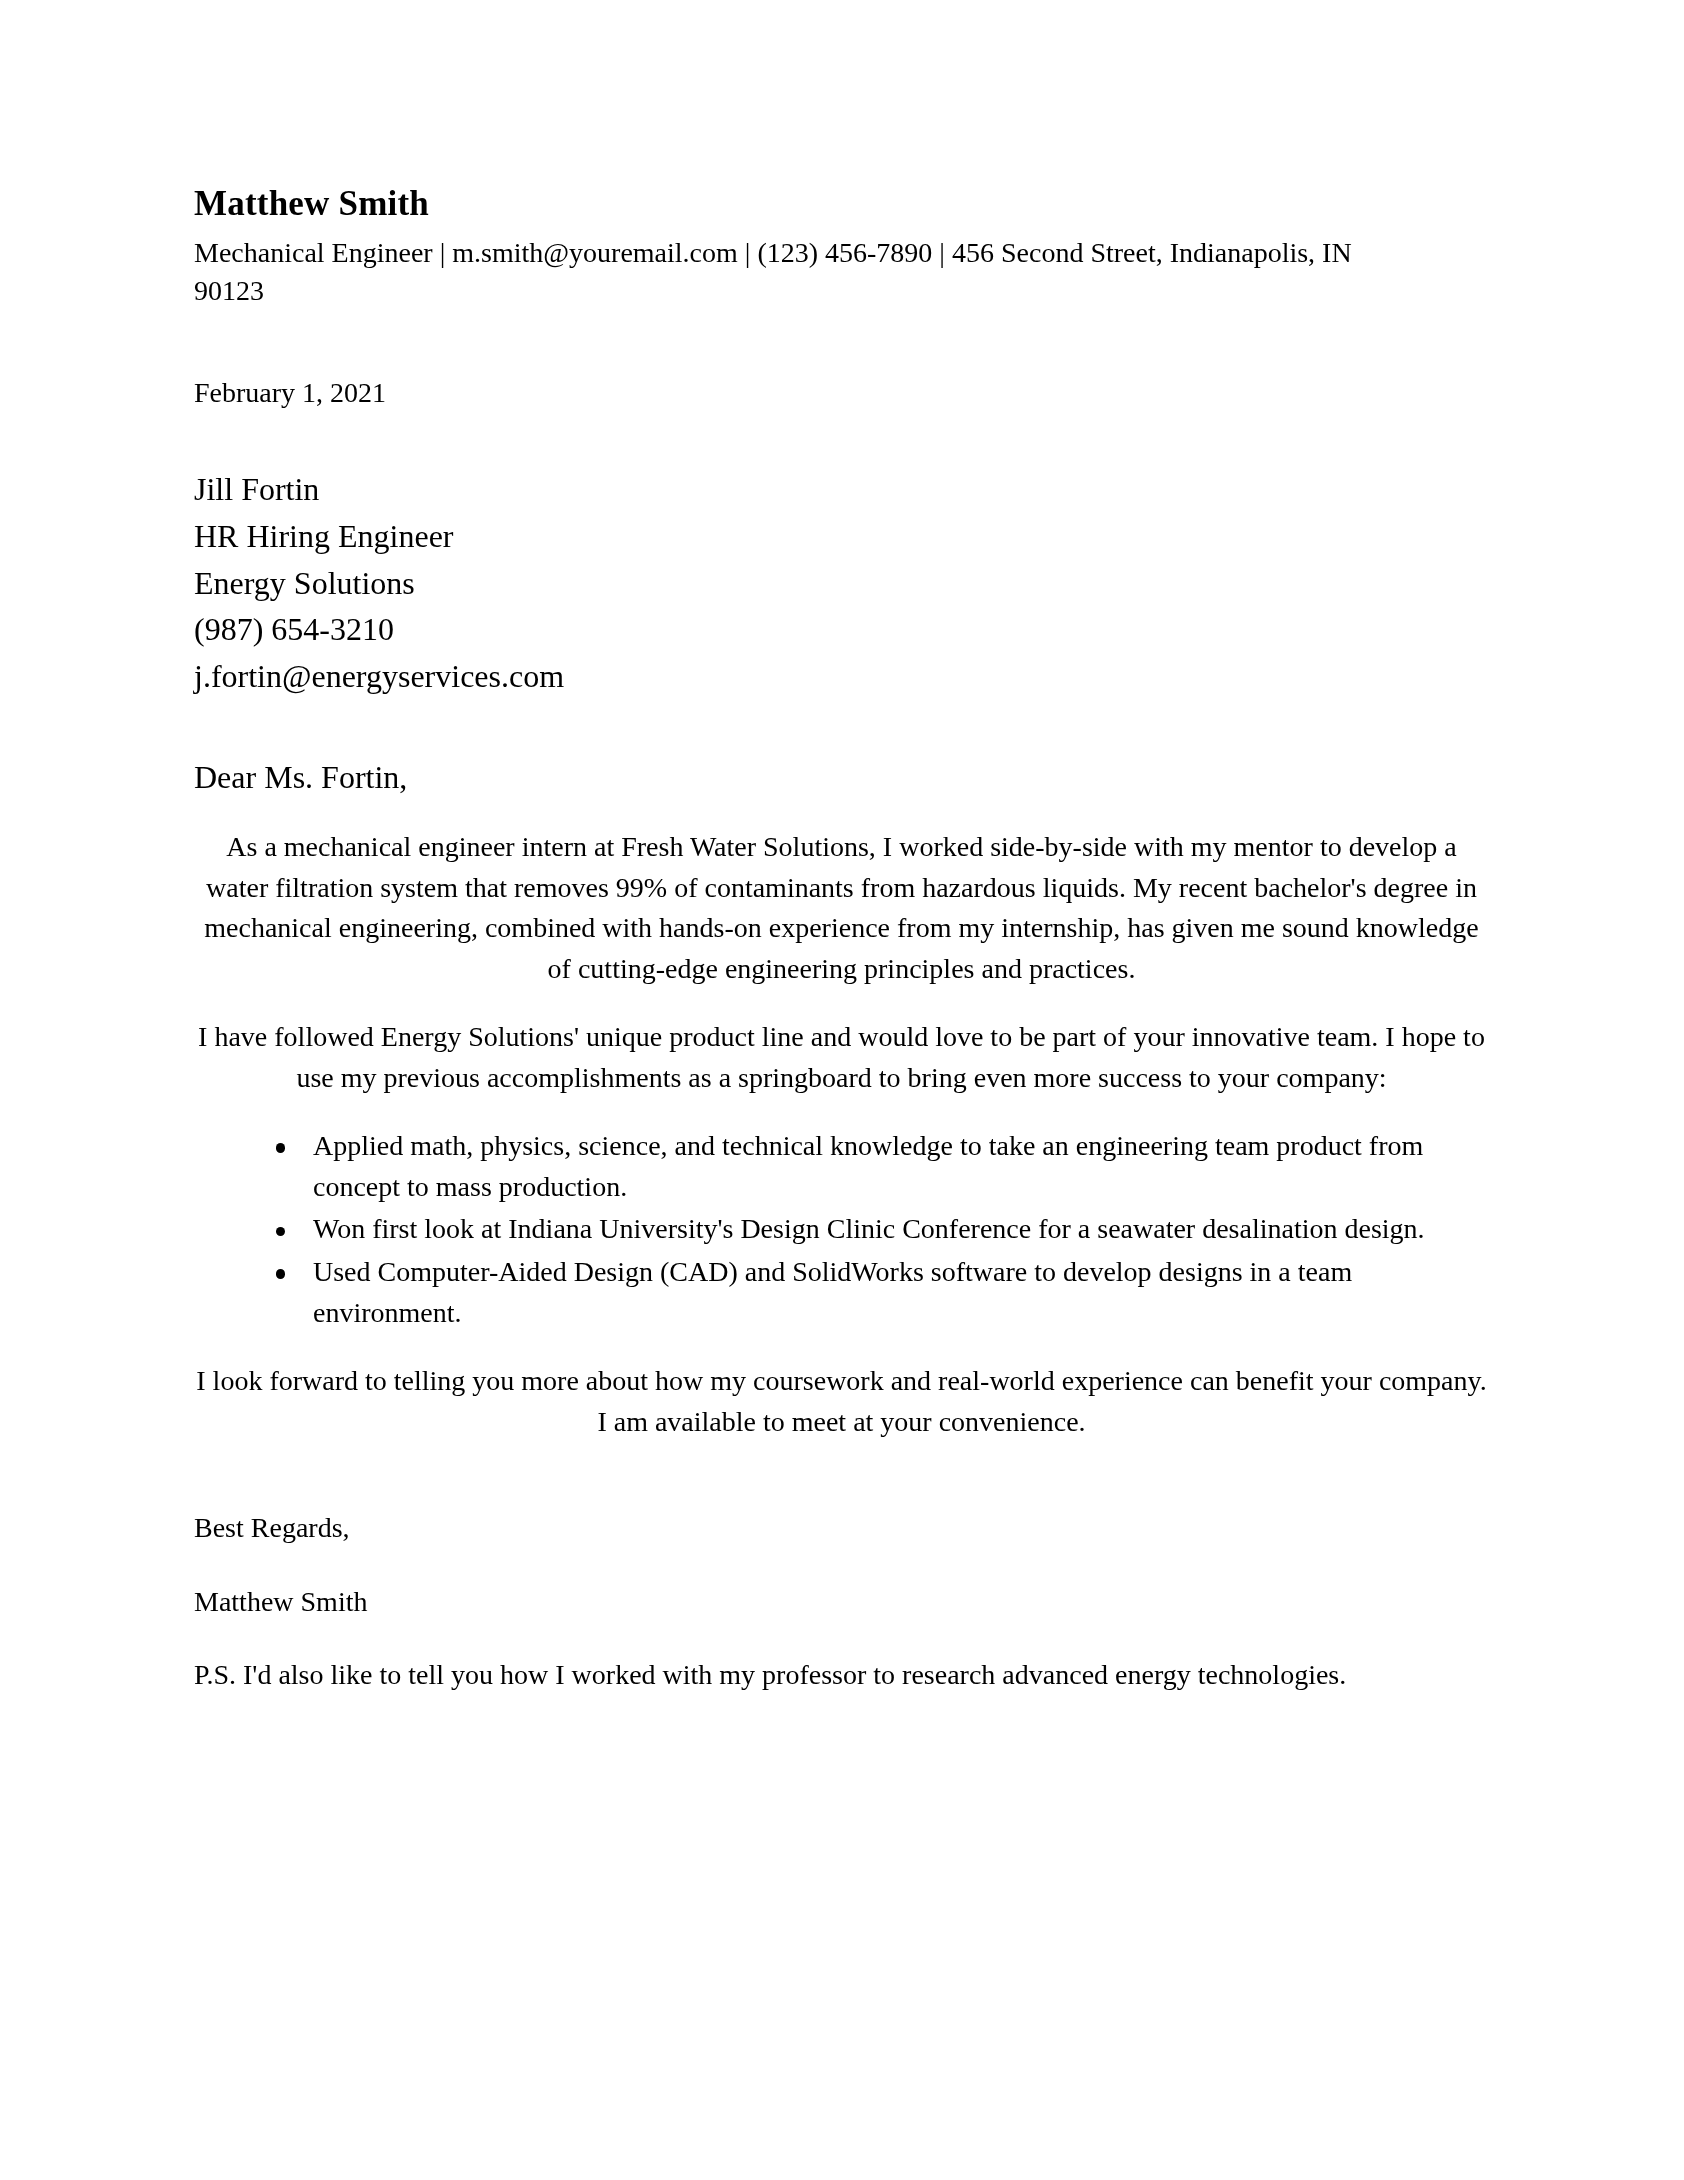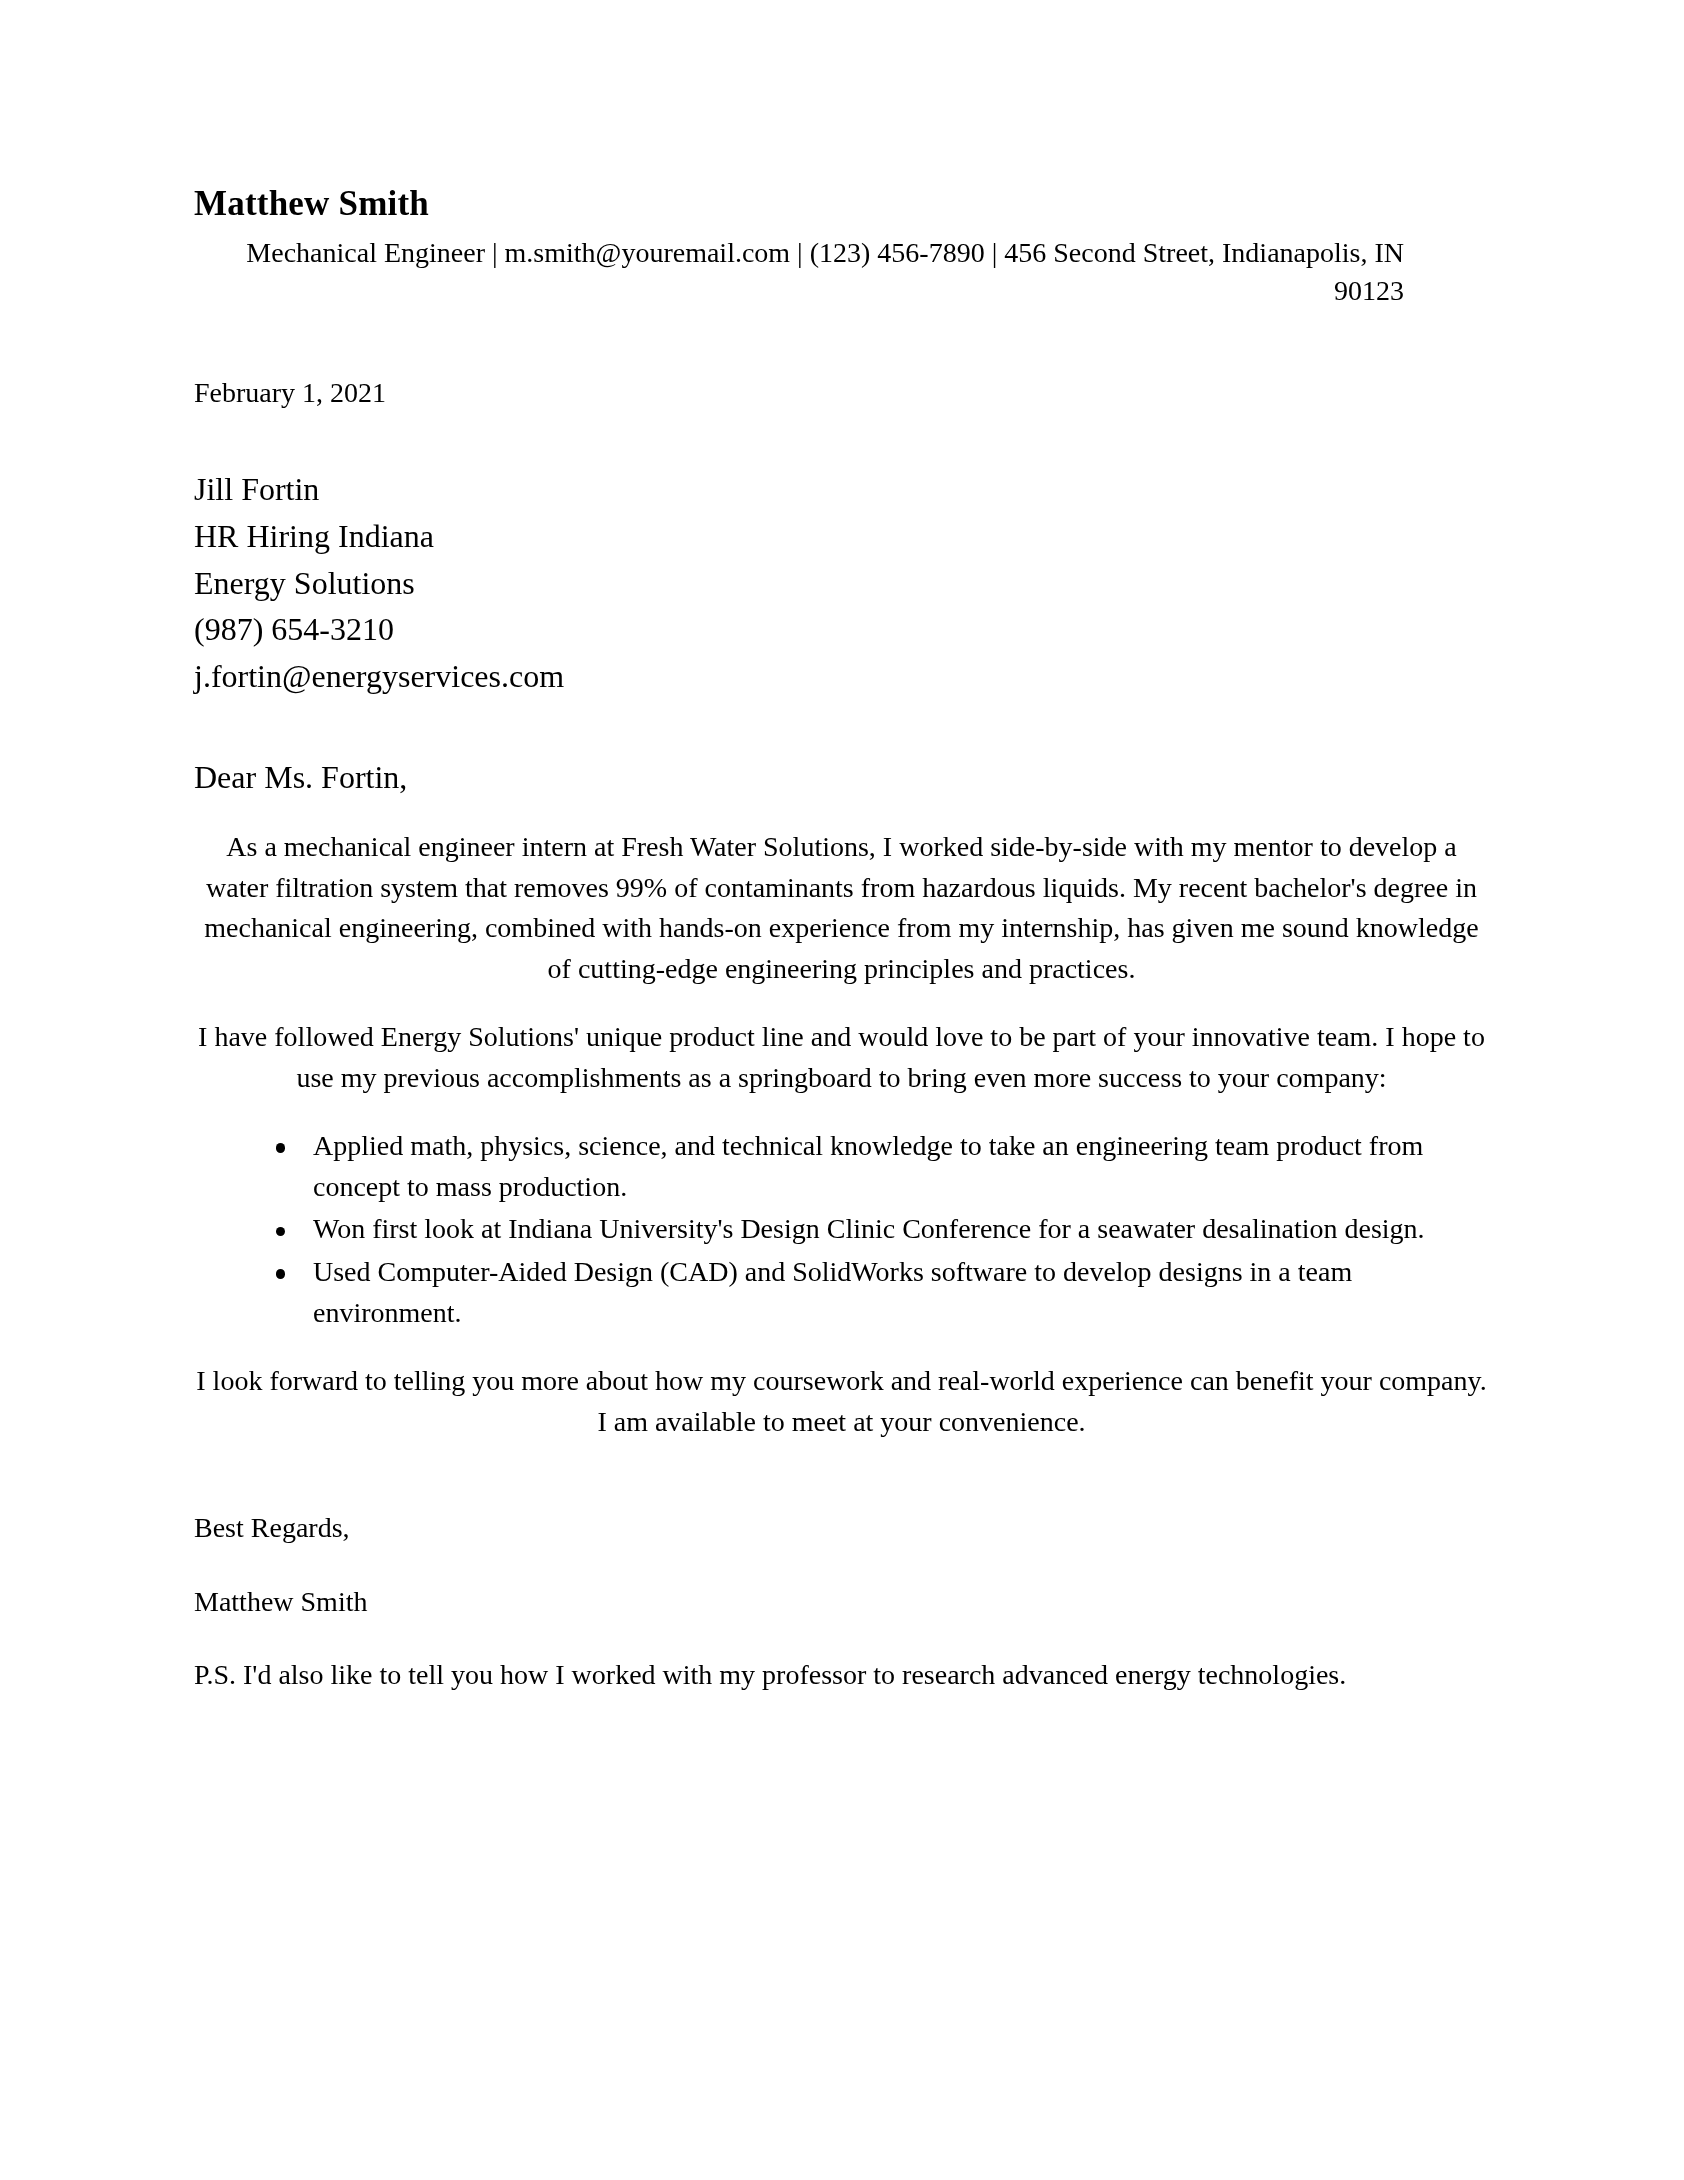--- a/index.html
+++ b/index.html
@@ -30,21 +30,20 @@
     font-weight: bold;
     letter-spacing: 0.2px;
     margin: 0 0 10.2px 0;
     line-height: 1.15;
   }
   .contact-line {
     font-size: 28px;
     line-height: 1.33;
     margin: 0;
     max-width: 1210px;
-    text-align: right;
   }
   .spacer-lg { height: 66px; }
   .spacer-md { height: 55px; }
   .date {
     font-size: 28px;
     line-height: 1.3;
     margin: 0;
   }
   .recipient {
     font-size: 32px;
@@ -116,21 +115,21 @@
     </div>
 
     <div class="spacer-lg"></div>
 
     <p class="date">February 1, 2021</p>
 
     <div class="spacer-md"></div>
 
     <div class="recipient">
       <div>Jill Fortin</div>
-      <div>HR Hiring Indiana</div>
+      <div>HR Hiring Engineer</div>
       <div>Energy Solutions</div>
       <div>(987) 654-3210</div>
       <div>j.fortin@energyservices.com</div>
     </div>
 
     <div class="spacer-md"></div>
 
     <p class="salutation">Dear Ms. Fortin,</p>
 
     <p class="para">As a mechanical engineer intern at Fresh Water Solutions, I worked side-by-side with my mentor to develop a water filtration system that removes 99% of contaminants from hazardous liquids. My recent bachelor's degree in mechanical engineering, combined with hands-on experience from my internship, has given me sound knowledge of cutting-edge engineering principles and practices.</p>

